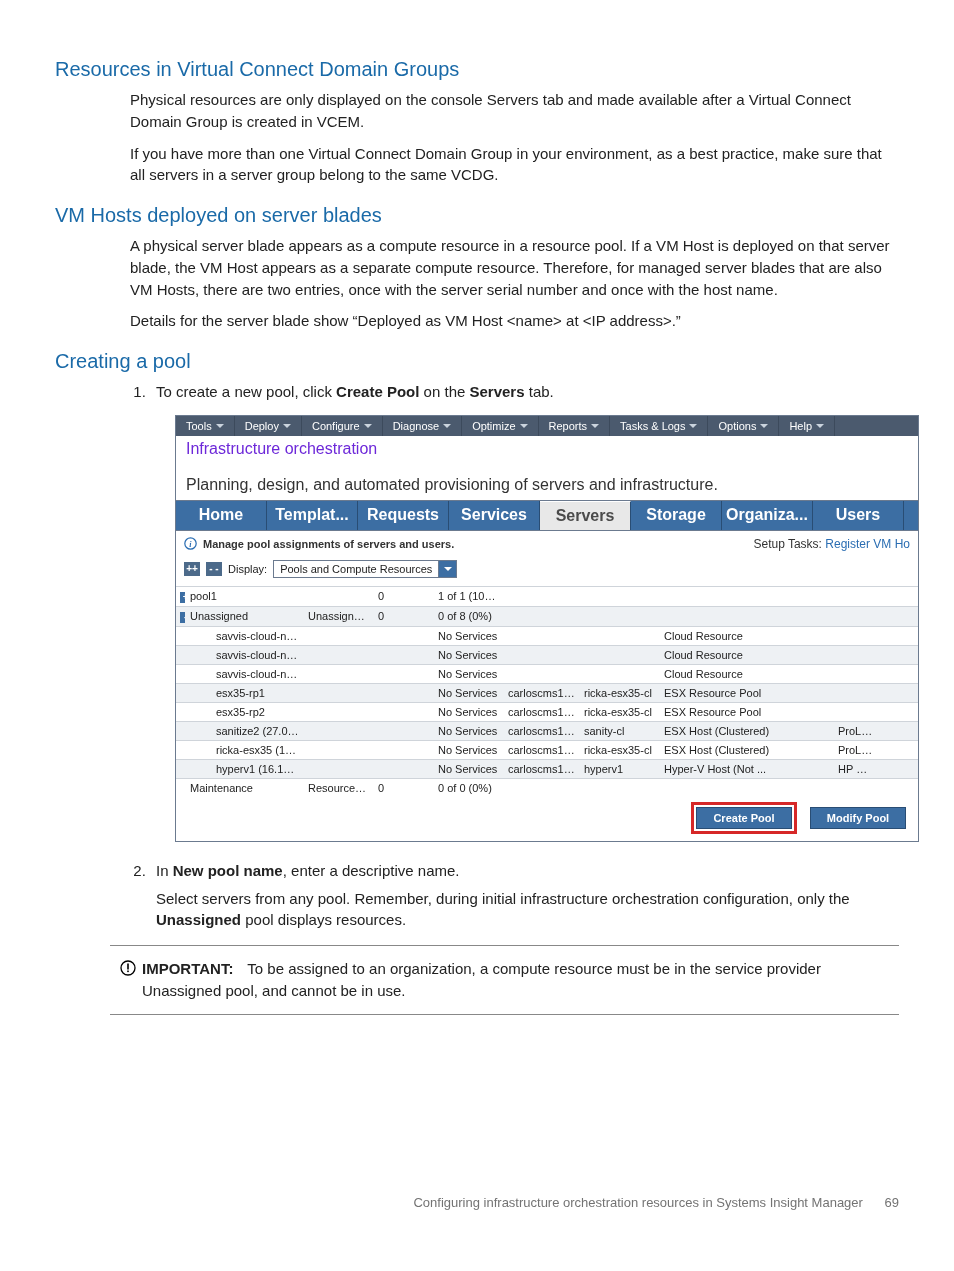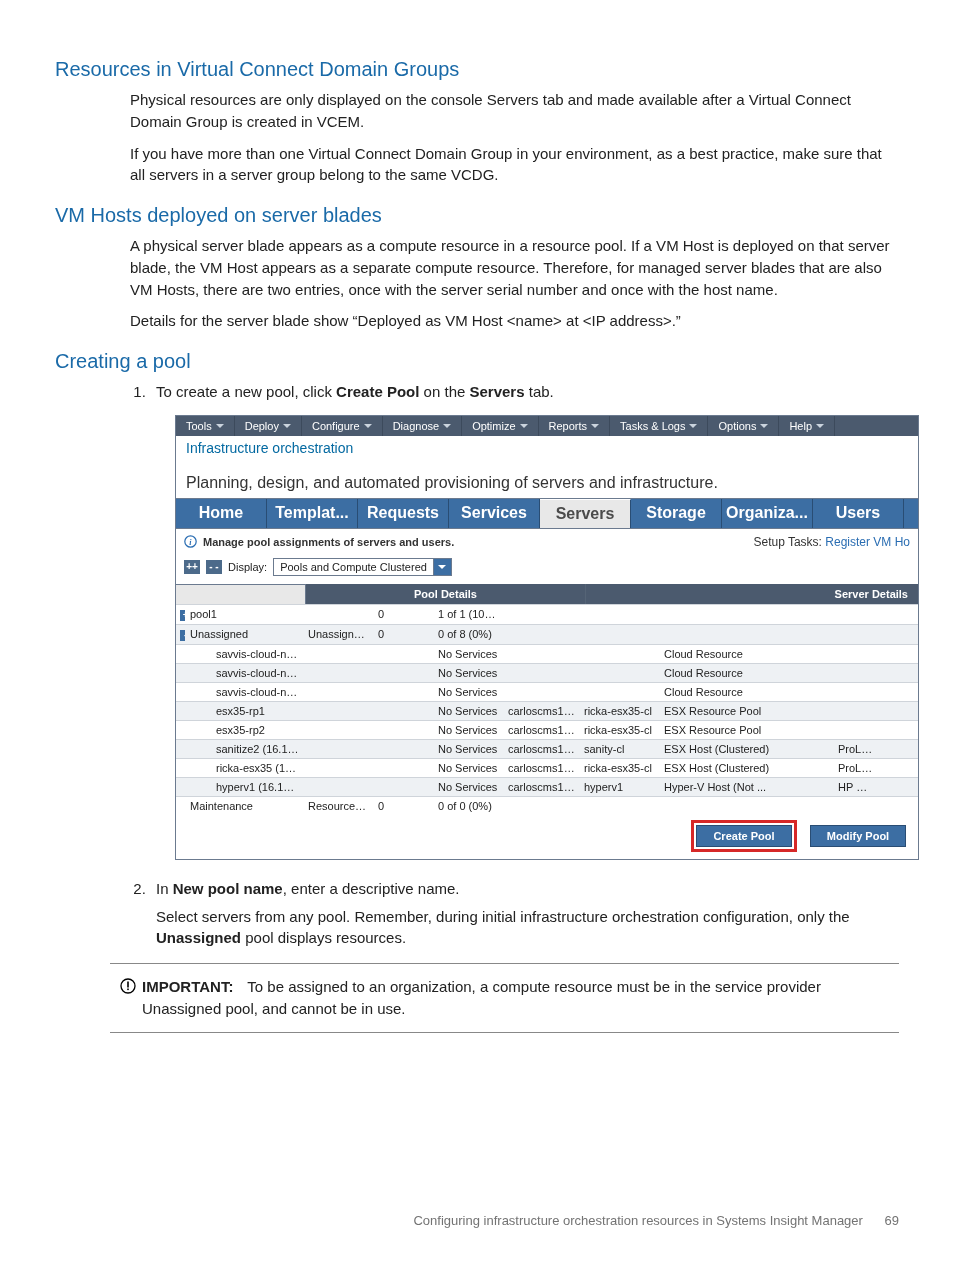--- a/index.html
+++ b/index.html
@@ -15,21 +15,21 @@
   .imp-label { font-weight:bold; margin-right:10px; }
   .footer { margin-top:180px; text-align:right; font-size:13px; color:#737373; }
   .page-num { display:inline-block; margin-left:18px; }
 
   
   .app { width:744px; margin: 12px 0 18px 120px; border:1px solid #6b7a8f; font-family: Arial, sans-serif; font-size:11px; color:#222; }
   .menubar { background:#4b5a6e; display:flex; }
   .menubar .mi { color:#fff; padding:4px 10px; border-right:1px solid #3c4a5c; display:flex; align-items:center; gap:4px; cursor:default;}
   .caret { width:0;height:0;border-left:4px solid transparent;border-right:4px solid transparent;border-top:4px solid #cbd4de; display:inline-block;}
   .app-title-area { background:#fff; padding:4px 10px 6px 10px; }
-  .app-title { font-size:14px; font-weight:400; color:#0369a1; }
+  .app-title { font-size:16px; font-weight:400; color:#6d28d9; }
   .app-sub { font-size:16px; color:#333; margin-top:18px;}
   .toptabs { display:flex; border-top:1px solid #6b7a8f; border-bottom:1px solid #6b7a8f; }
   .toptabs .tt { flex:1; text-align:center; padding:5px 4px; color:#fff; background:#3c6ea3; border-right:1px solid #294d74; font-weight:bold; font-size:16px;}
   .toptabs .tt.sel { background:#e8e8e8; color:#4a4a4a; border-top:1px solid #fff;}
   .toptabs .tt.last { flex:0 0 14px; background:#3c6ea3; border-right:none;}
   .subbar { display:flex; align-items:center; justify-content:space-between; padding:6px 8px 4px 8px; background:#fff; }
   .subbar-left { display:flex; align-items:center; gap:6px; font-weight:bold; color:#333;}
   .info-icon svg{width:13px;height:13px;}
   .subbar-right { font-size:12px; }
   .subbar-right .lbl{ color:#333; }
@@ -138,30 +138,25 @@
     <div class="subbar-right">
       <span class="lbl">Setup Tasks:</span>
       <span class="lnk">Register VM Ho</span>
     </div>
   </div>
   <div class="displaybar">
     <span class="sq">++</span>
     <span class="sq">- -</span>
     <span>Display:</span>
     <div class="disp-select">
-      <div class="disp-input">Pools and Compute Clustered</div>
+      <div class="disp-input">Pools and Compute Resources</div>
       <div class="disp-dd">
           <span class="caret" style="border-top-color:#fff;"></span>
         </div>
     </div>
-  </div>
-  <div class="grid-head1">
-    <div class="gh-spacer"></div>
-    <div class="gh-pool">Pool Details</div>
-    <div class="gh-server">Server Details</div>
   </div>
   <div id="grid-rows">
       <div class="row">
         <div class="cell c-tree"><span class="tree-ic">+</span></div>
         <div class="cell c-name">pool1</div>
         <div class="cell c-notes"></div>
         <div class="cell c-asg">0</div>
         <div class="cell c-usage">1 of 1 (100%)</div>
         <div class="cell c-cms"></div>
         <div class="cell c-group"></div>
@@ -236,21 +231,21 @@
         <div class="cell c-asg"></div>
         <div class="cell c-usage">No Services</div>
         <div class="cell c-cms">carloscms1.i...</div>
         <div class="cell c-group">ricka-esx35-cl</div>
         <div class="cell c-type">ESX Resource Pool</div>
         <div class="cell c-model"></div>
         <div class="cell c-enc"></div>
       </div>
       <div class="row alt">
         <div class="cell c-tree"></div>
-        <div class="cell c-name indent1">sanitize2 (16.12...</div>
+        <div class="cell c-name indent1">sanitize2 (27.08...</div>
         <div class="cell c-notes"></div>
         <div class="cell c-asg"></div>
         <div class="cell c-usage">No Services</div>
         <div class="cell c-cms">carloscms1.i...</div>
         <div class="cell c-group">sanity-cl</div>
         <div class="cell c-type">ESX Host (Clustered)</div>
         <div class="cell c-model">ProLia...</div>
         <div class="cell c-enc"></div>
       </div>
       <div class="row">

